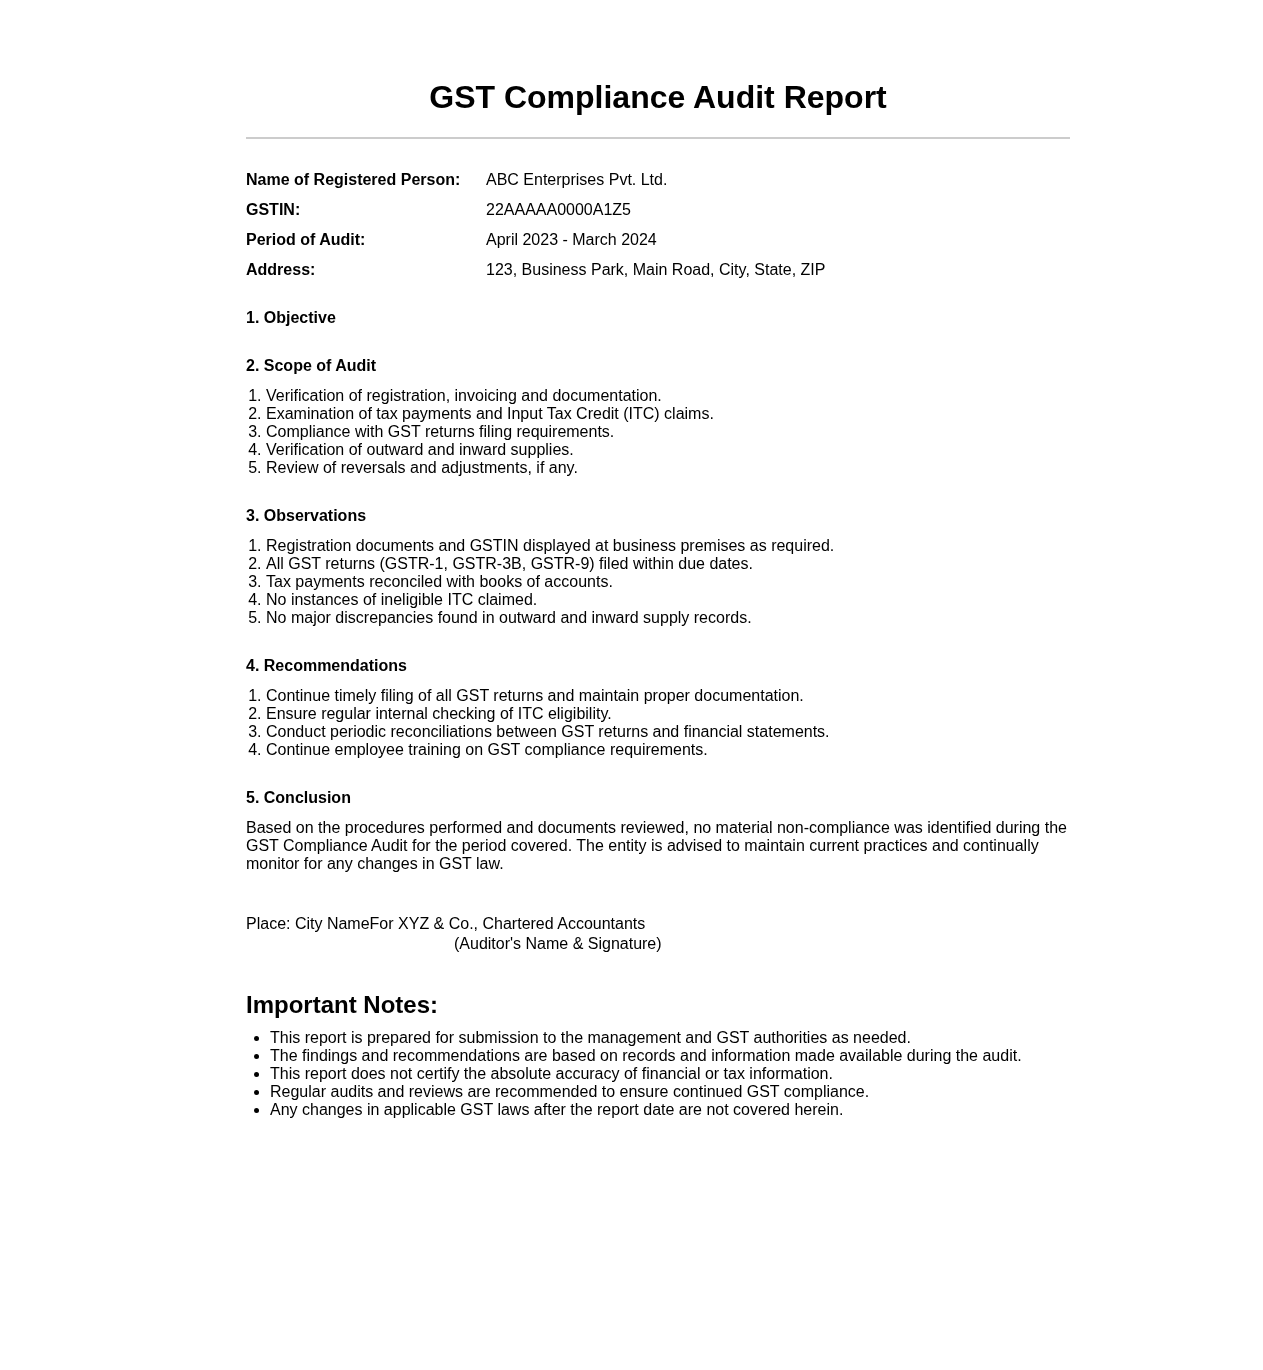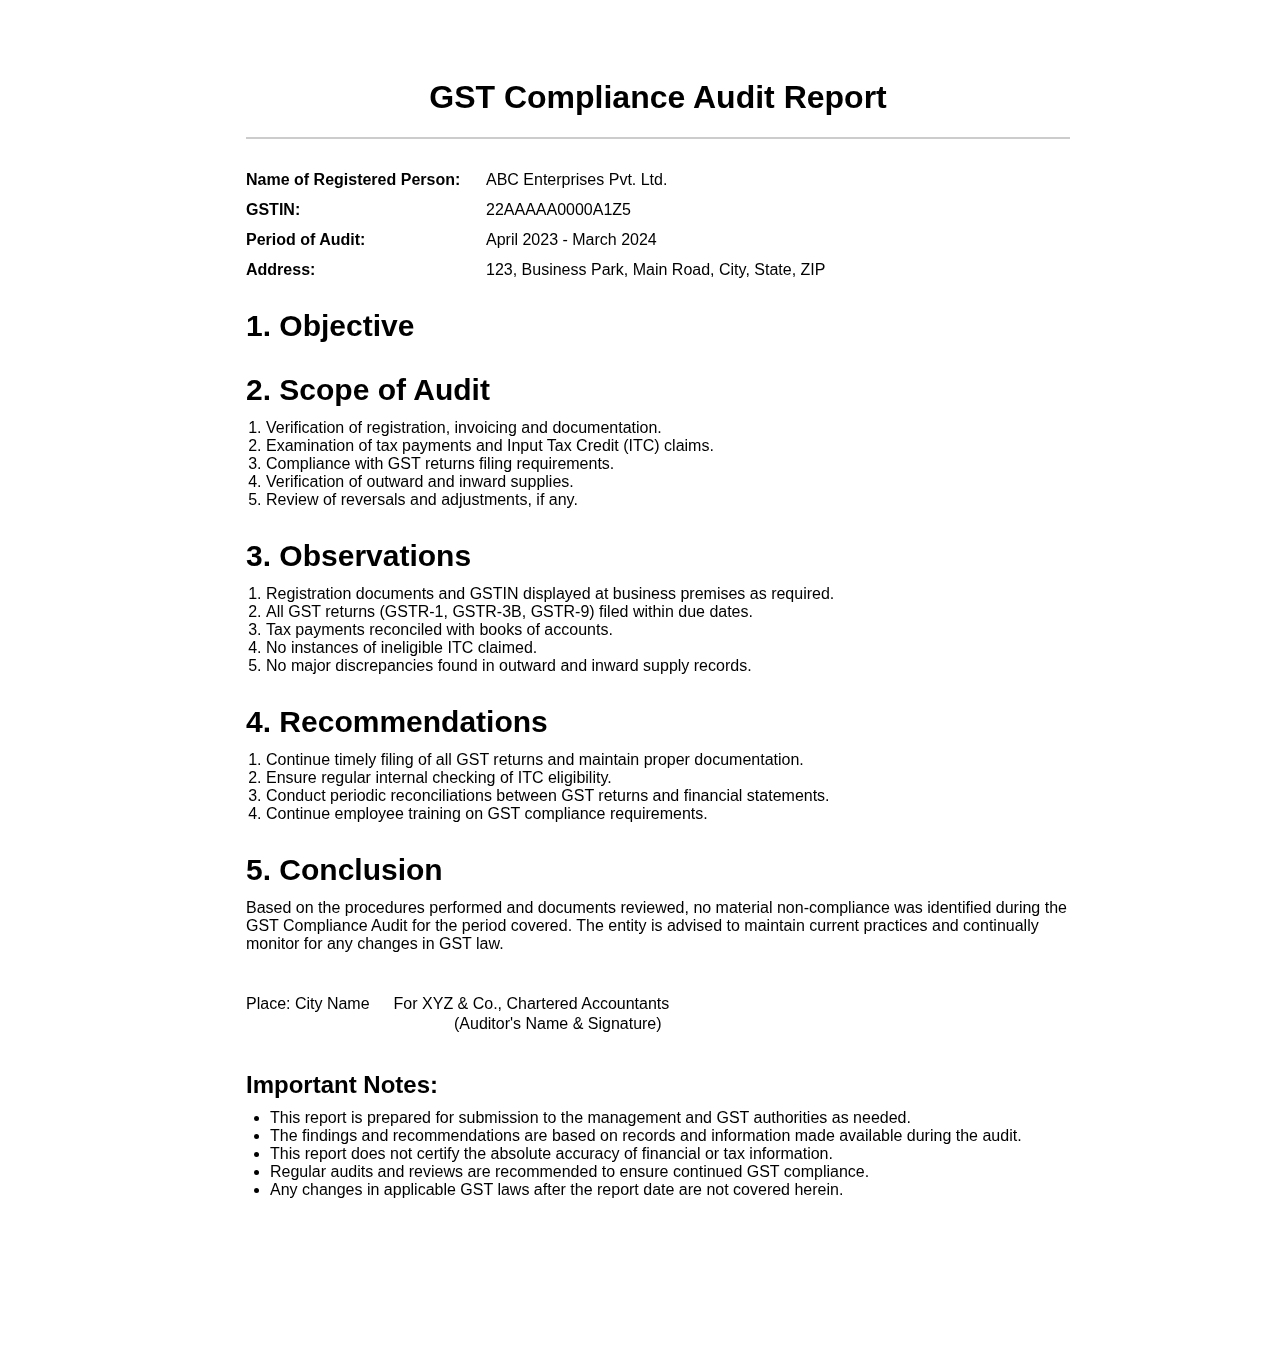--- a/index.html
+++ b/index.html
@@ -39,40 +39,39 @@
   }
   .field-label {
     width: 240px;
     flex: 0 0 240px;
     font-weight: bold;
   }
   .field-value {
     flex: 1;
   }
   h2.section-heading {
-    font-size: 30px;
+    font-size: 16px;
     font-weight: bold;
     margin: 30px 0 12px 0;
   }
   p.section-body {
     margin: 0 0 16px 0;
   }
   ol.section-list {
     margin: 0 0 16px 0;
     padding-left: 20px;
   }
   ol.section-list li {
     margin: 0;
   }
   .signature {
     margin-top: 42px;
   }
   .sig-row-top {
     display: flex;
-    gap: 24px;
     align-items: center;
   }
   .sig-date {
     margin-top: 20px;
   }
   .sig-auditor {
     margin-top: 2px;
     margin-left: 208px;
   }
   h3.notes-heading {

